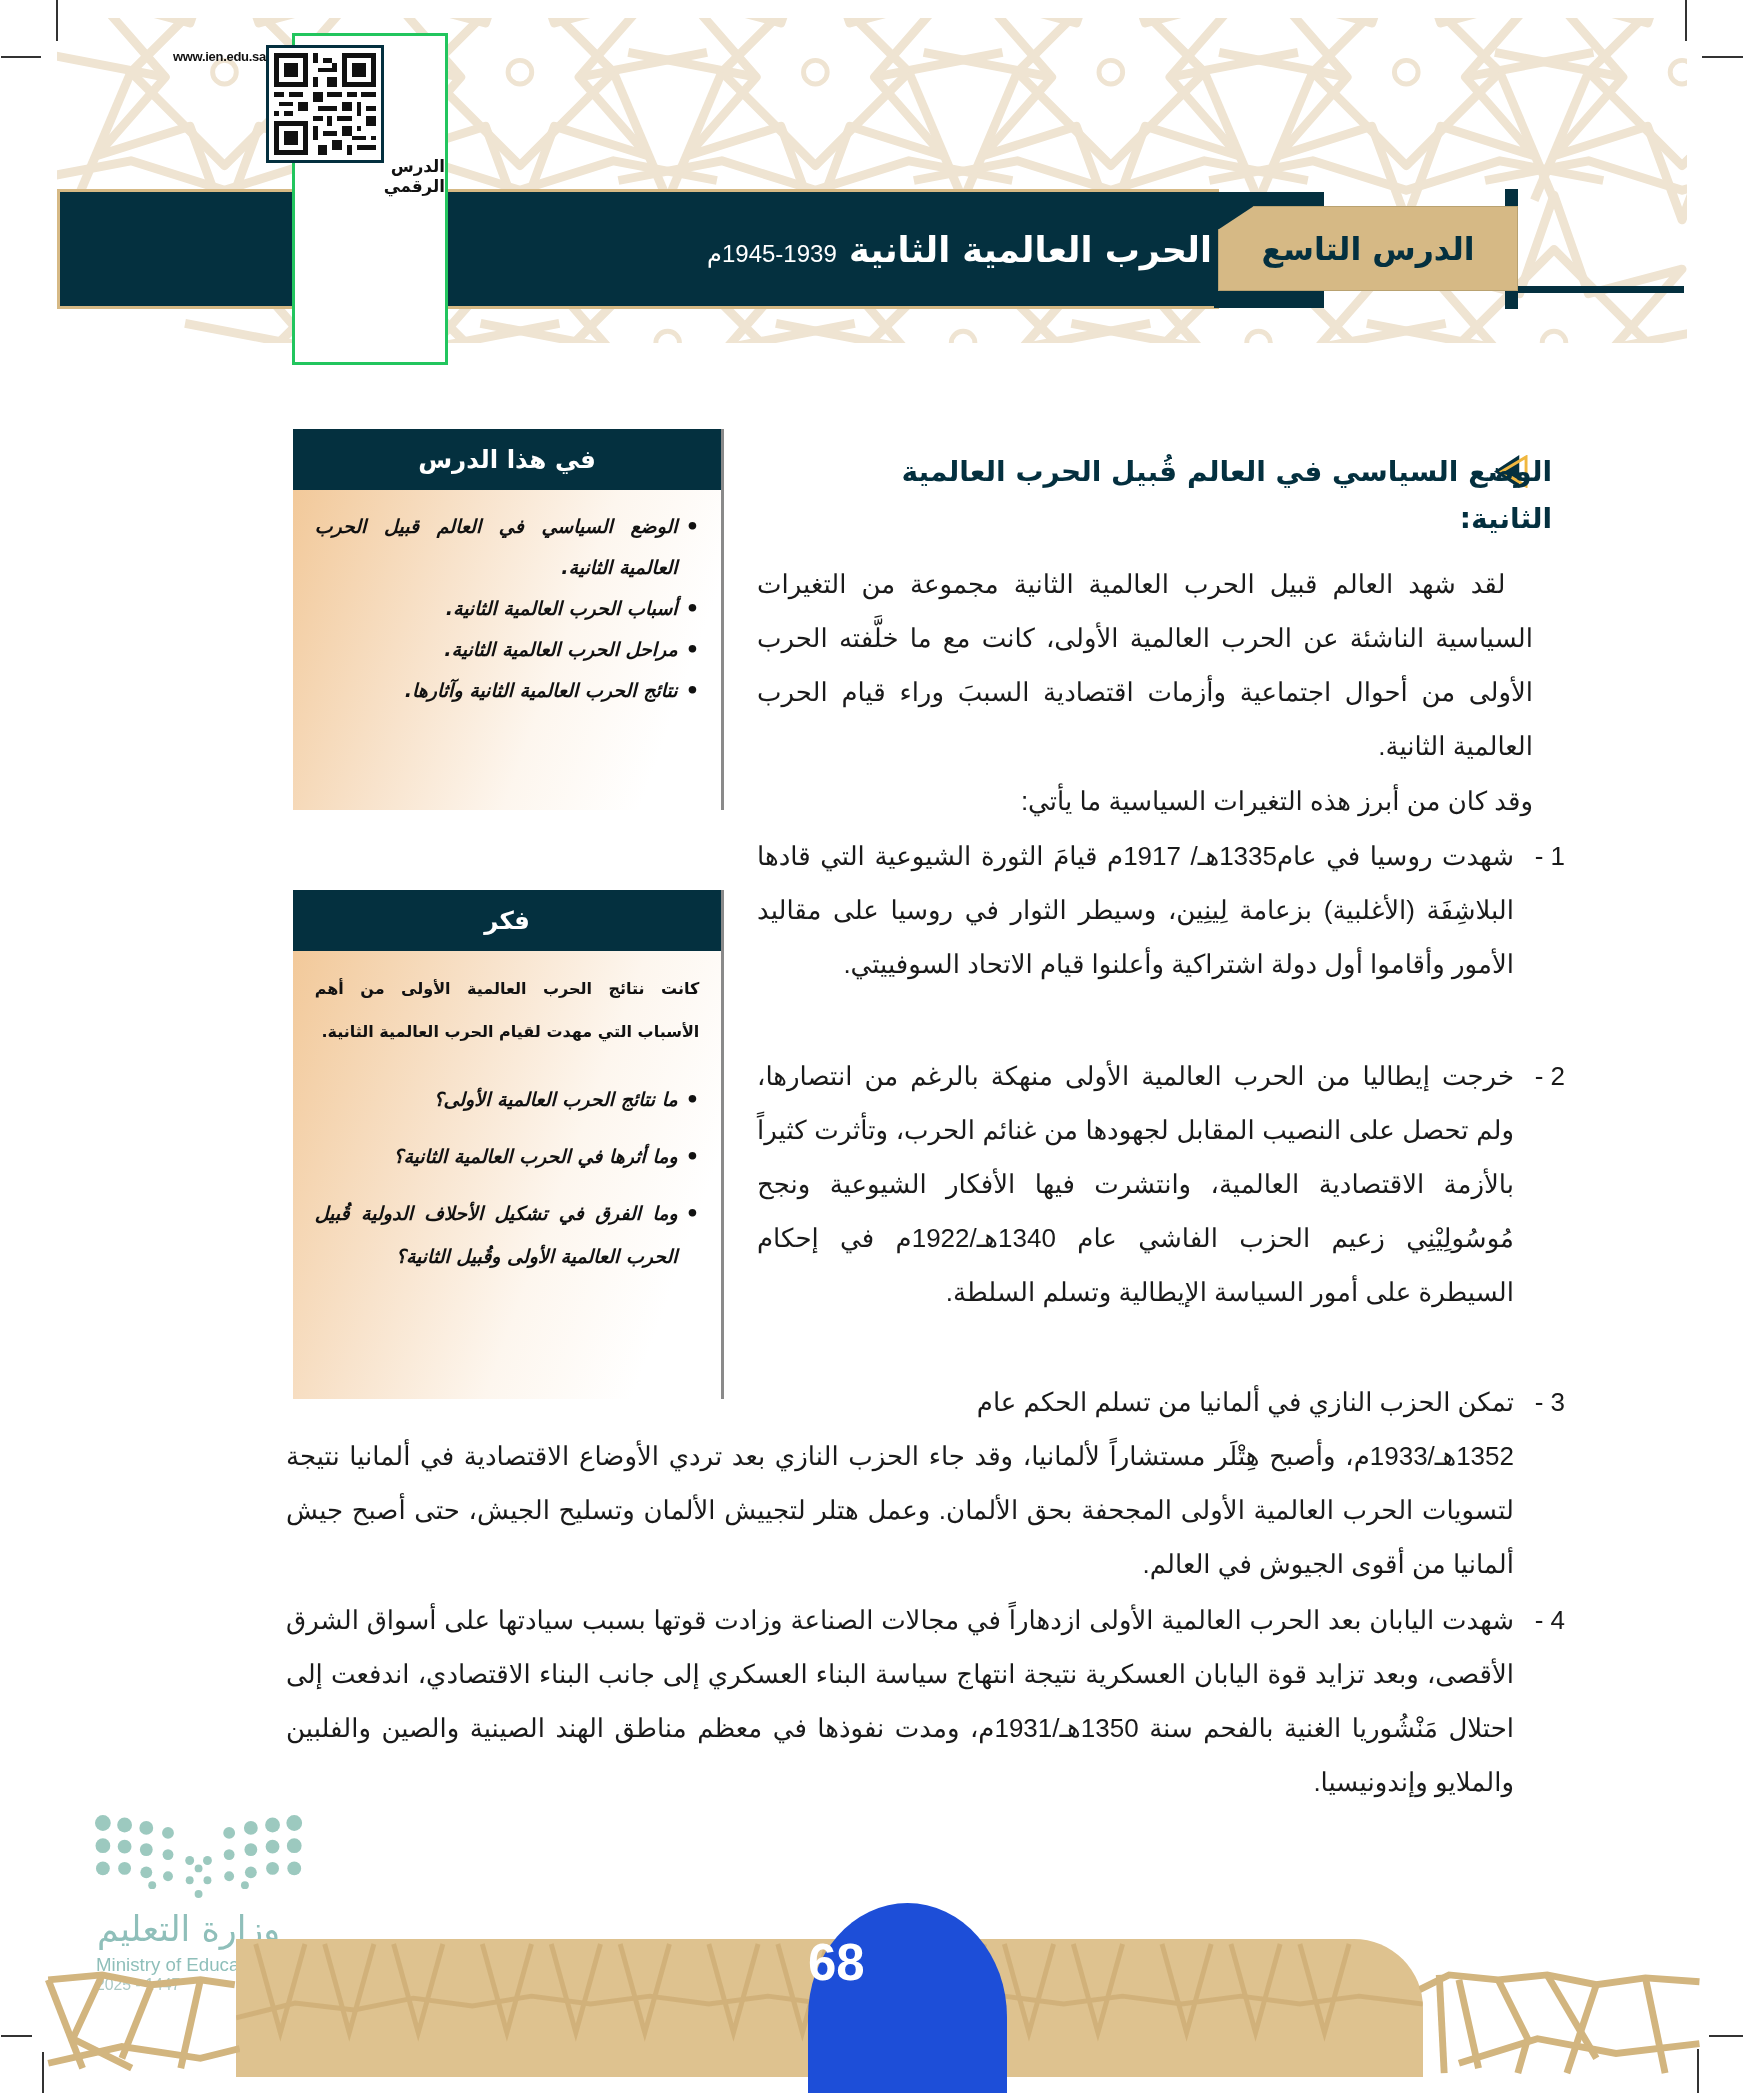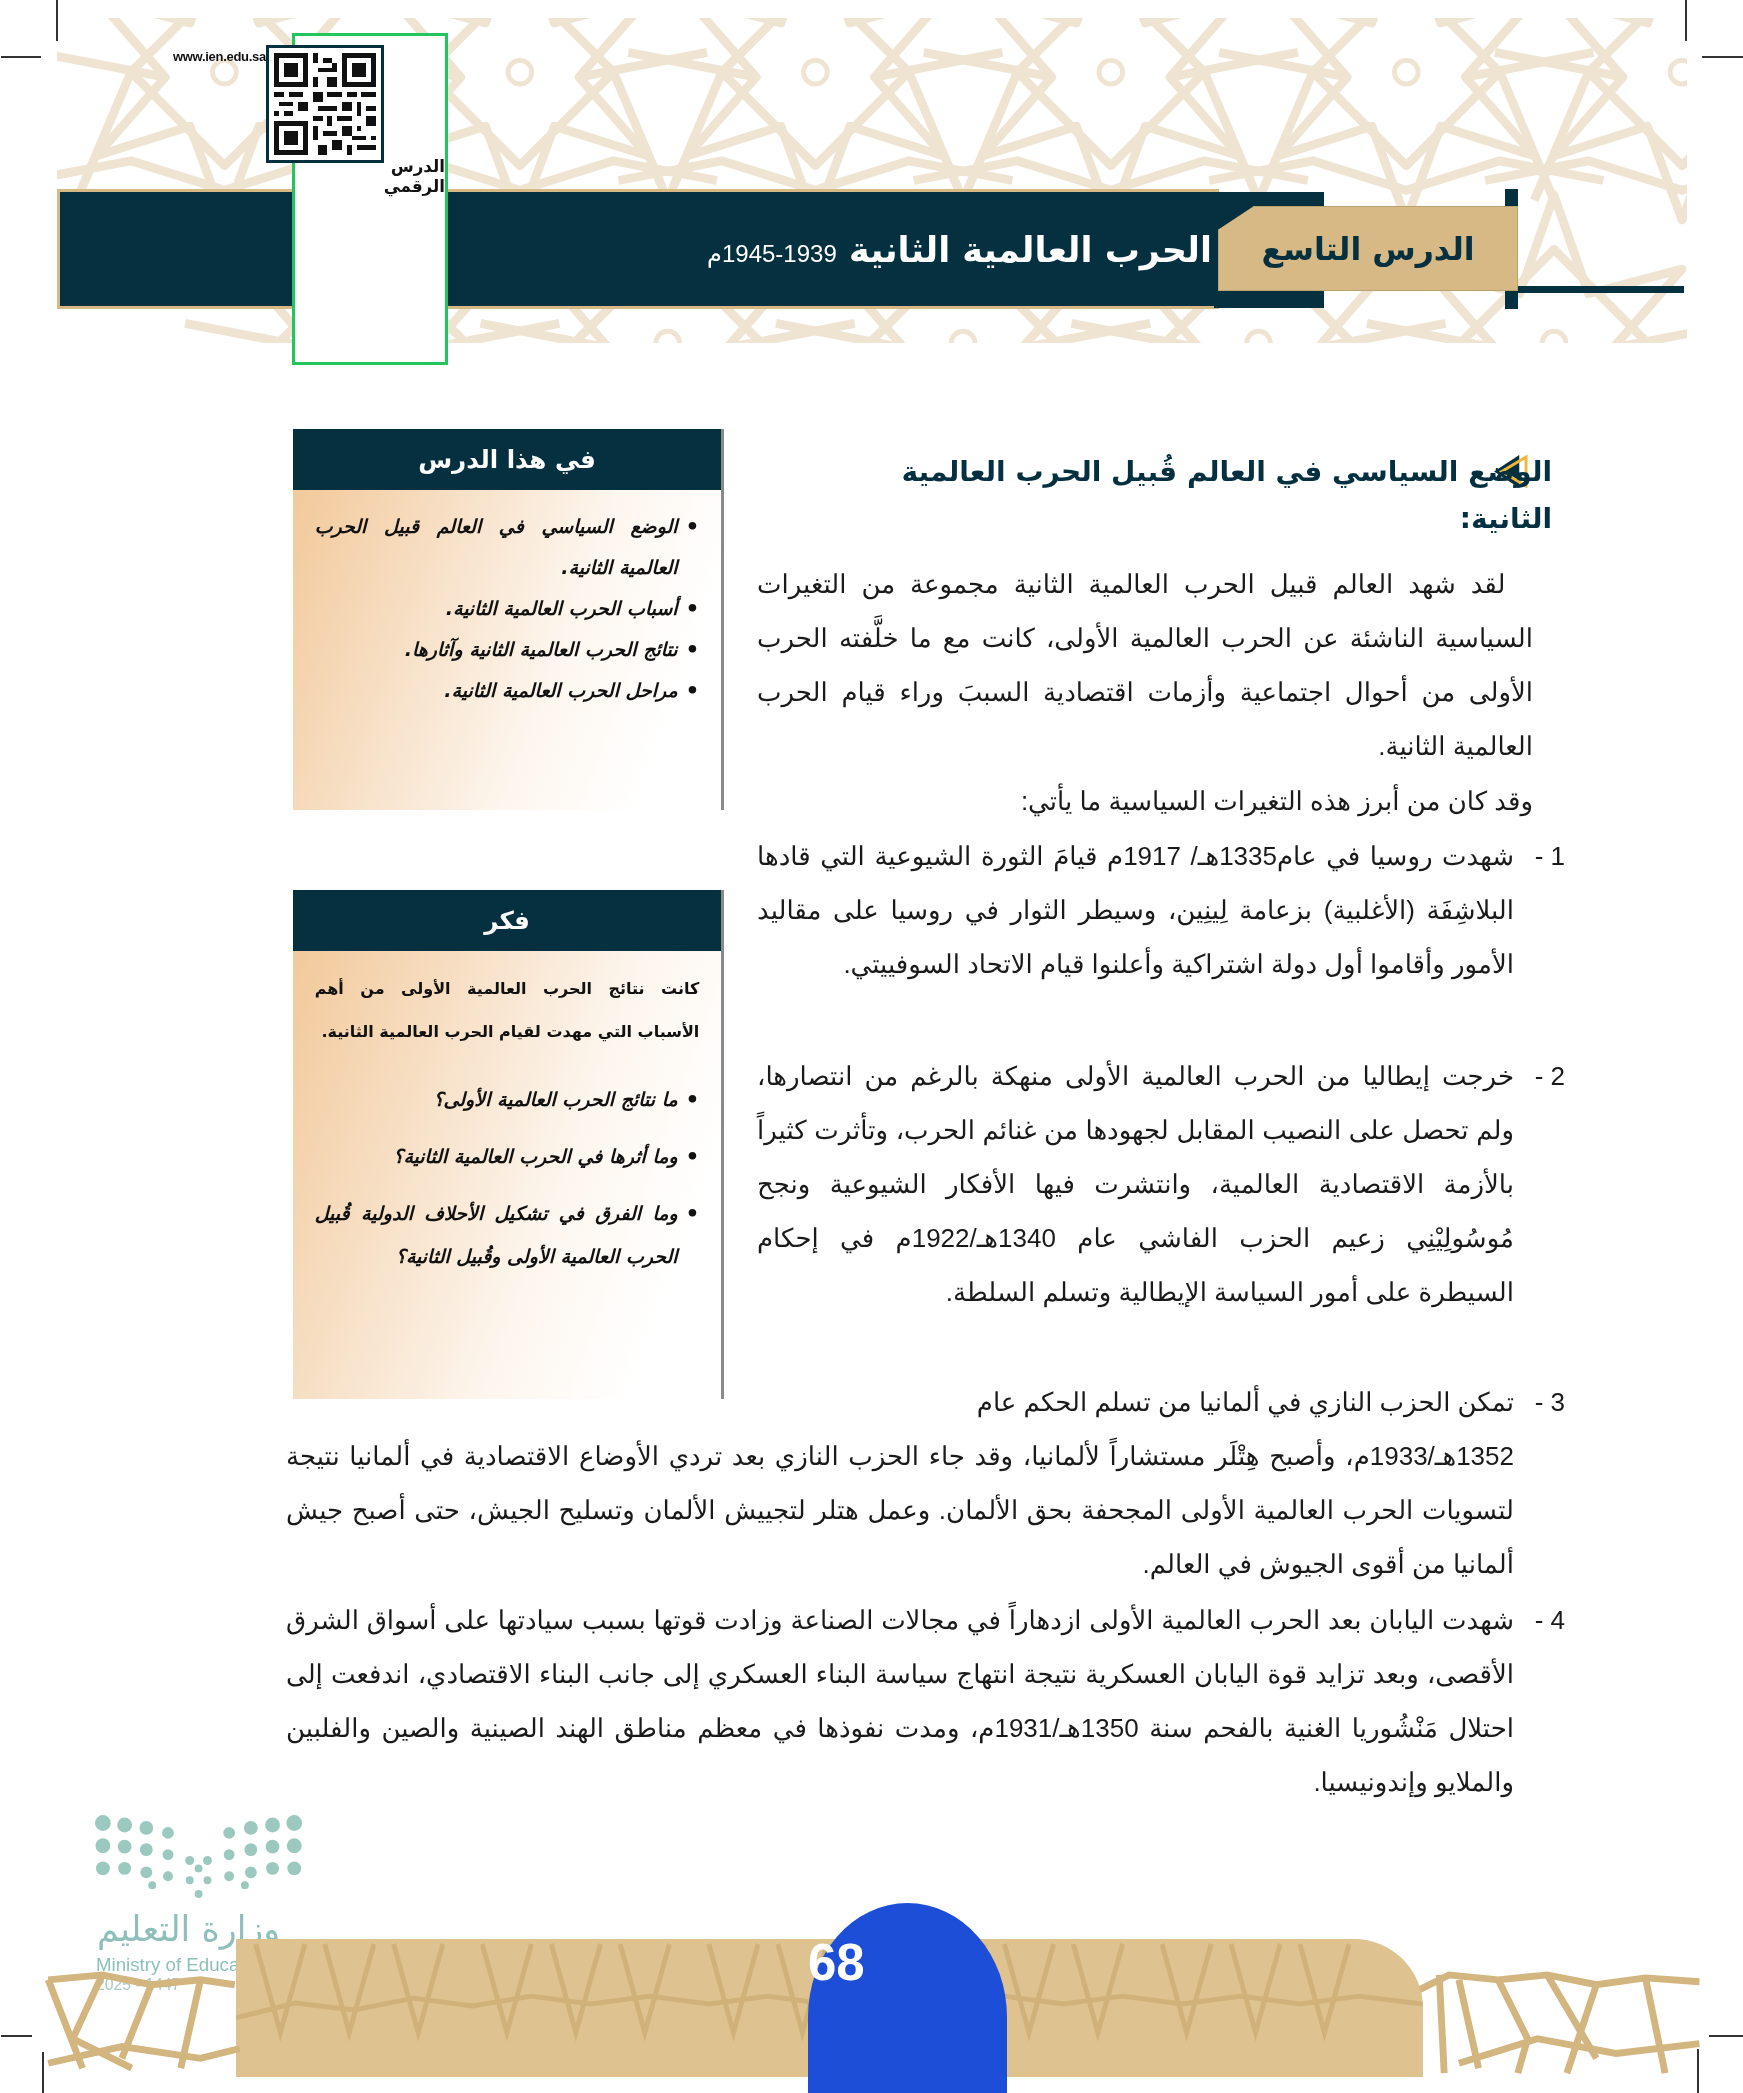--- a/index.html
+++ b/index.html
@@ -225,22 +225,22 @@
   </div>
   <div class="qr-url">www.ien.edu.sa</div>
 </div>
 
 <div class="side-box" style="top:429px;">
   <div class="side-head">في هذا الدرس</div>
   <div class="side-body" style="height:320px;">
     <ul>
       <li>الوضع السياسي في العالم قبيل الحرب العالمية الثانية.</li>
       <li>أسباب الحرب العالمية الثانية.</li>
+      <li>مراحل الحرب العالمية الثانية.</li>
       <li>نتائج الحرب العالمية الثانية وآثارها.</li>
-      <li>مراحل الحرب العالمية الثانية.</li>
     </ul>
   </div>
 </div>
 
 <div class="side-box" style="top:890px;">
   <div class="side-head" style="letter-spacing:7.9px;">فكر</div>
   <div class="side-body" style="height:448px;">
     <p class="think-intro">كانت نتائج الحرب العالمية الأولى من أهم الأسباب التي مهدت لقيام الحرب العالمية الثانية.</p>
     <ul class="think-q">
       <li>ما نتائج الحرب العالمية الأولى؟</li>

